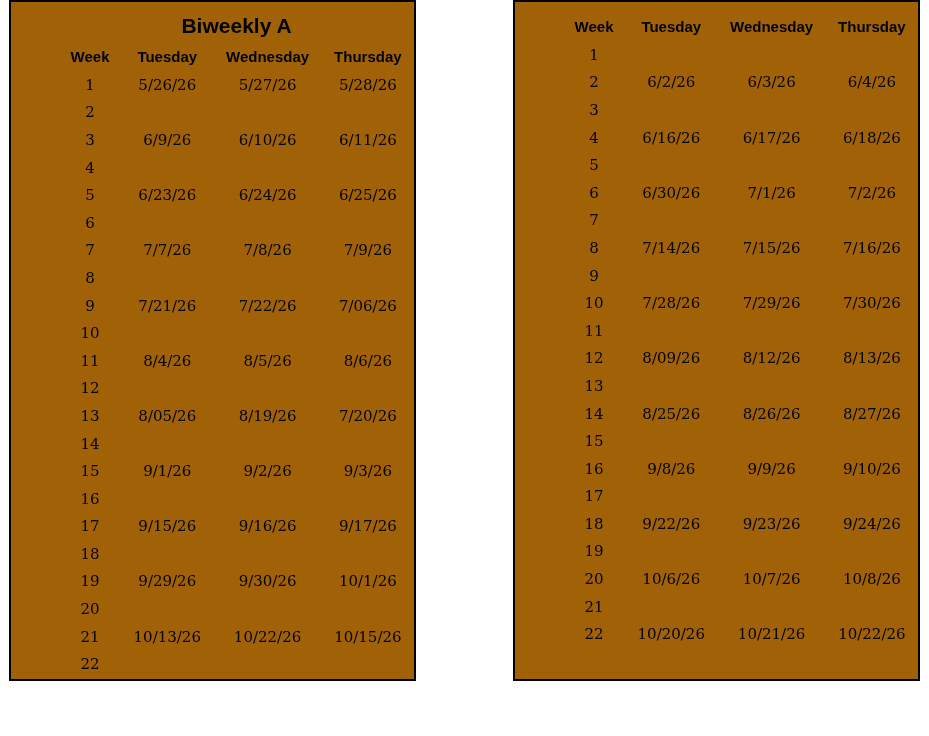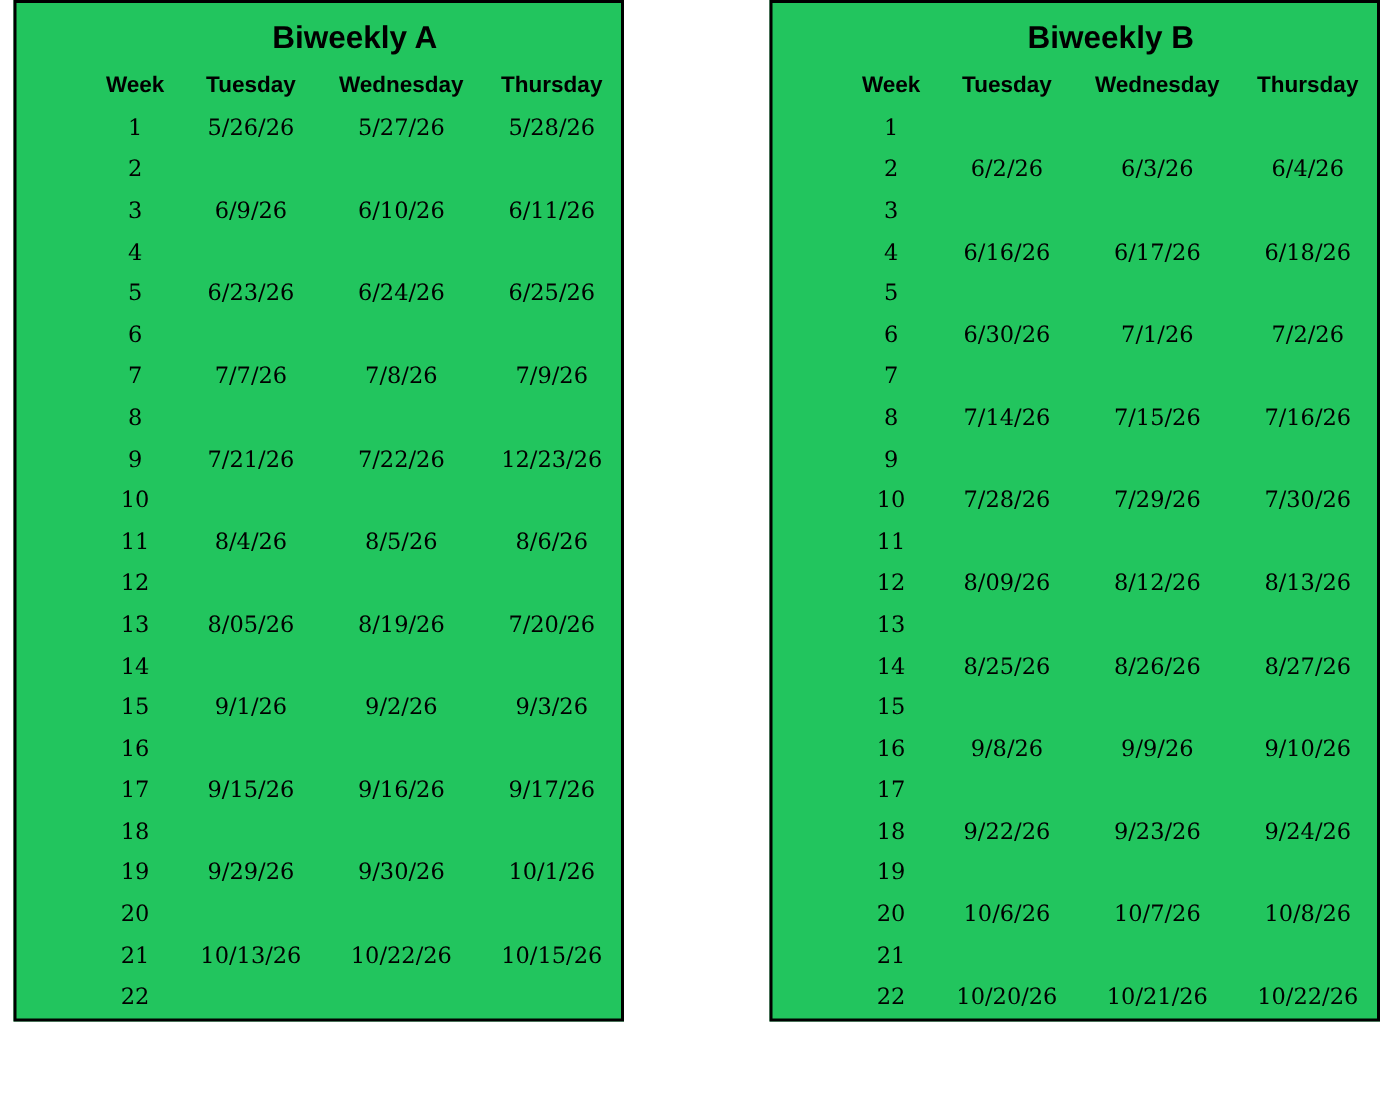--- a/index.html
+++ b/index.html
@@ -30,21 +30,21 @@
   }
   .tables-row {
     display: flex;
     justify-content: space-between;
     padding: 0 9px;
   }
   .table-box {
     width: 407px;
     height: 681px;
     border: 2px solid #000000;
-    background: #22c55e;
+    background: #a16207;
     padding-top: 9px;
     padding-left: 48px;
   }
   .table-title {
     margin: 0;
     text-align: center;
     font-size: 21px;
     line-height: 30px;
     font-weight: bold;
   }
@@ -146,21 +146,21 @@
             <tr>
               <td>8</td>
               <td></td>
               <td></td>
               <td></td>
             </tr>
             <tr>
               <td>9</td>
               <td>7/21/26</td>
               <td>7/22/26</td>
-              <td>12/23/26</td>
+              <td>7/06/26</td>
             </tr>
             <tr>
               <td>10</td>
               <td></td>
               <td></td>
               <td></td>
             </tr>
             <tr>
               <td>11</td>
               <td>8/4/26</td>
@@ -231,21 +231,20 @@
               <td>22</td>
               <td></td>
               <td></td>
               <td></td>
             </tr>
           </tbody>
       </table>
     </section>
 
     <section class="table-box">
-      <h2 class="table-title">Biweekly B</h2>
       <table class="schedule">
         <colgroup>
           <col class="col-week">
             <col class="col-tue">
             <col class="col-wed">
             <col class="col-thu">
         </colgroup>
         <thead>
           <tr>
             <th>Week</th>

